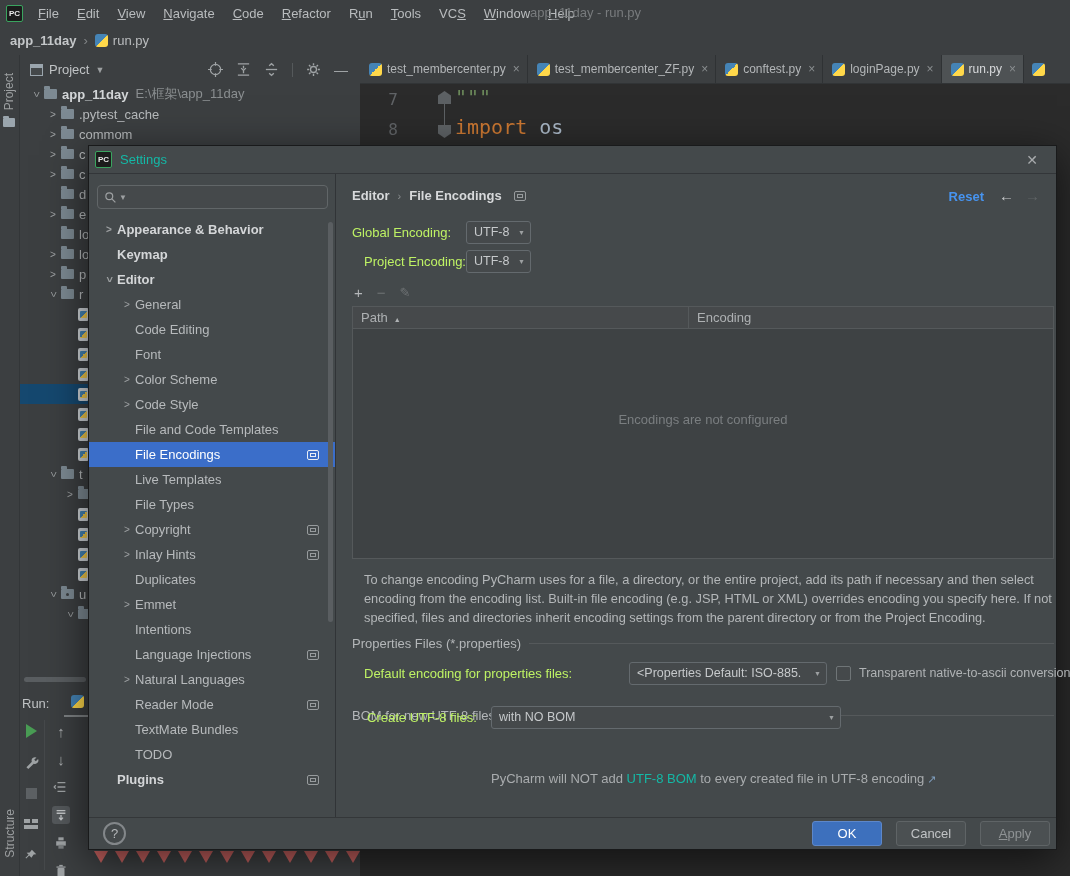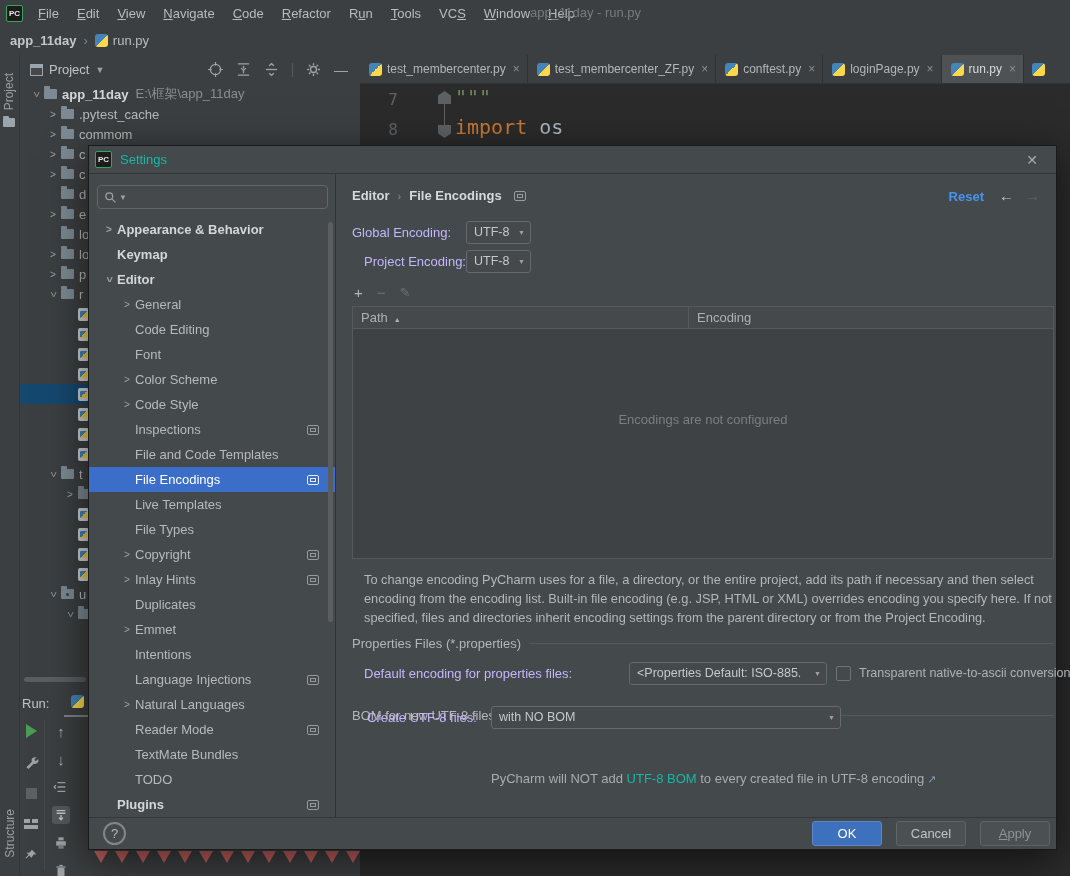--- a/index.html
+++ b/index.html
@@ -128,21 +128,21 @@
   
   #dlg-right { position:absolute; left:247px; top:28px; right:0; bottom:32px; }
   #page-crumbs { position:absolute; left:16px; top:14px; display:flex; align-items:center; gap:8px; }
   #page-crumbs .c { color:#d7d9db; font-weight:bold; }
   #page-crumbs .s { color:#8a8e90; font-size:11px; }
   #reset-link { position:absolute; right:72px; top:15px; color:#4794f0; font-weight:bold; }
   #nav-back { position:absolute; right:42px; top:13px; color:#c8cacc; font-size:15px; }
   #nav-fwd { position:absolute; right:16px; top:13px; color:#5f6365; font-size:15px; }
 
   .enc-row { position:absolute; left:16px; display:flex; align-items:center; height:24px; }
-  .lab { color:#c4b5fd; }
+  .lab { color:#bef264; }
   .combo { height:23px; background:#45494b; border:1px solid #646a6e; border-radius:3px;
     display:flex; align-items:center; padding:0 18px 0 7px; color:#c6c9cb; position:relative; font-size:12.5px; white-space:nowrap; overflow:hidden;}
   .combo::after { content:"▼"; position:absolute; right:5px; top:50%; transform:translateY(-50%);
     font-size:7px; color:#9da0a2; }
   #row-global { top:46px; } #row-project { top:75px;text-align:right; }
   #row-global .lab, #row-project .lab { width:114px; }
   #row-global .combo, #row-project .combo { width:65px; }
 
   #enc-toolbar { position:absolute; left:18px; top:110px; display:flex; gap:14px; align-items:center; color:#b4b7b9; }
   #enc-toolbar .dis { color:#6e7274; }
@@ -533,25 +533,20 @@
           <div class="st-row" style="padding-left: 30px;">
             <span class="chev">&gt;</span>
             <span>Color Scheme</span>
           </div>
           <div class="st-row" style="padding-left: 30px;">
             <span class="chev">&gt;</span>
             <span>Code Style</span>
           </div>
           <div class="st-row" style="padding-left: 30px;">
             <span class="chev"></span>
-            <span>Inspections</span>
-            <span class="badge"></span>
-          </div>
-          <div class="st-row" style="padding-left: 30px;">
-            <span class="chev"></span>
             <span>File and Code Templates</span>
           </div>
           <div class="st-row sel" style="padding-left: 30px;">
             <span class="chev"></span>
             <span>File Encodings</span>
             <span class="badge"></span>
           </div>
           <div class="st-row" style="padding-left: 30px;">
             <span class="chev"></span>
             <span>Live Templates</span>

